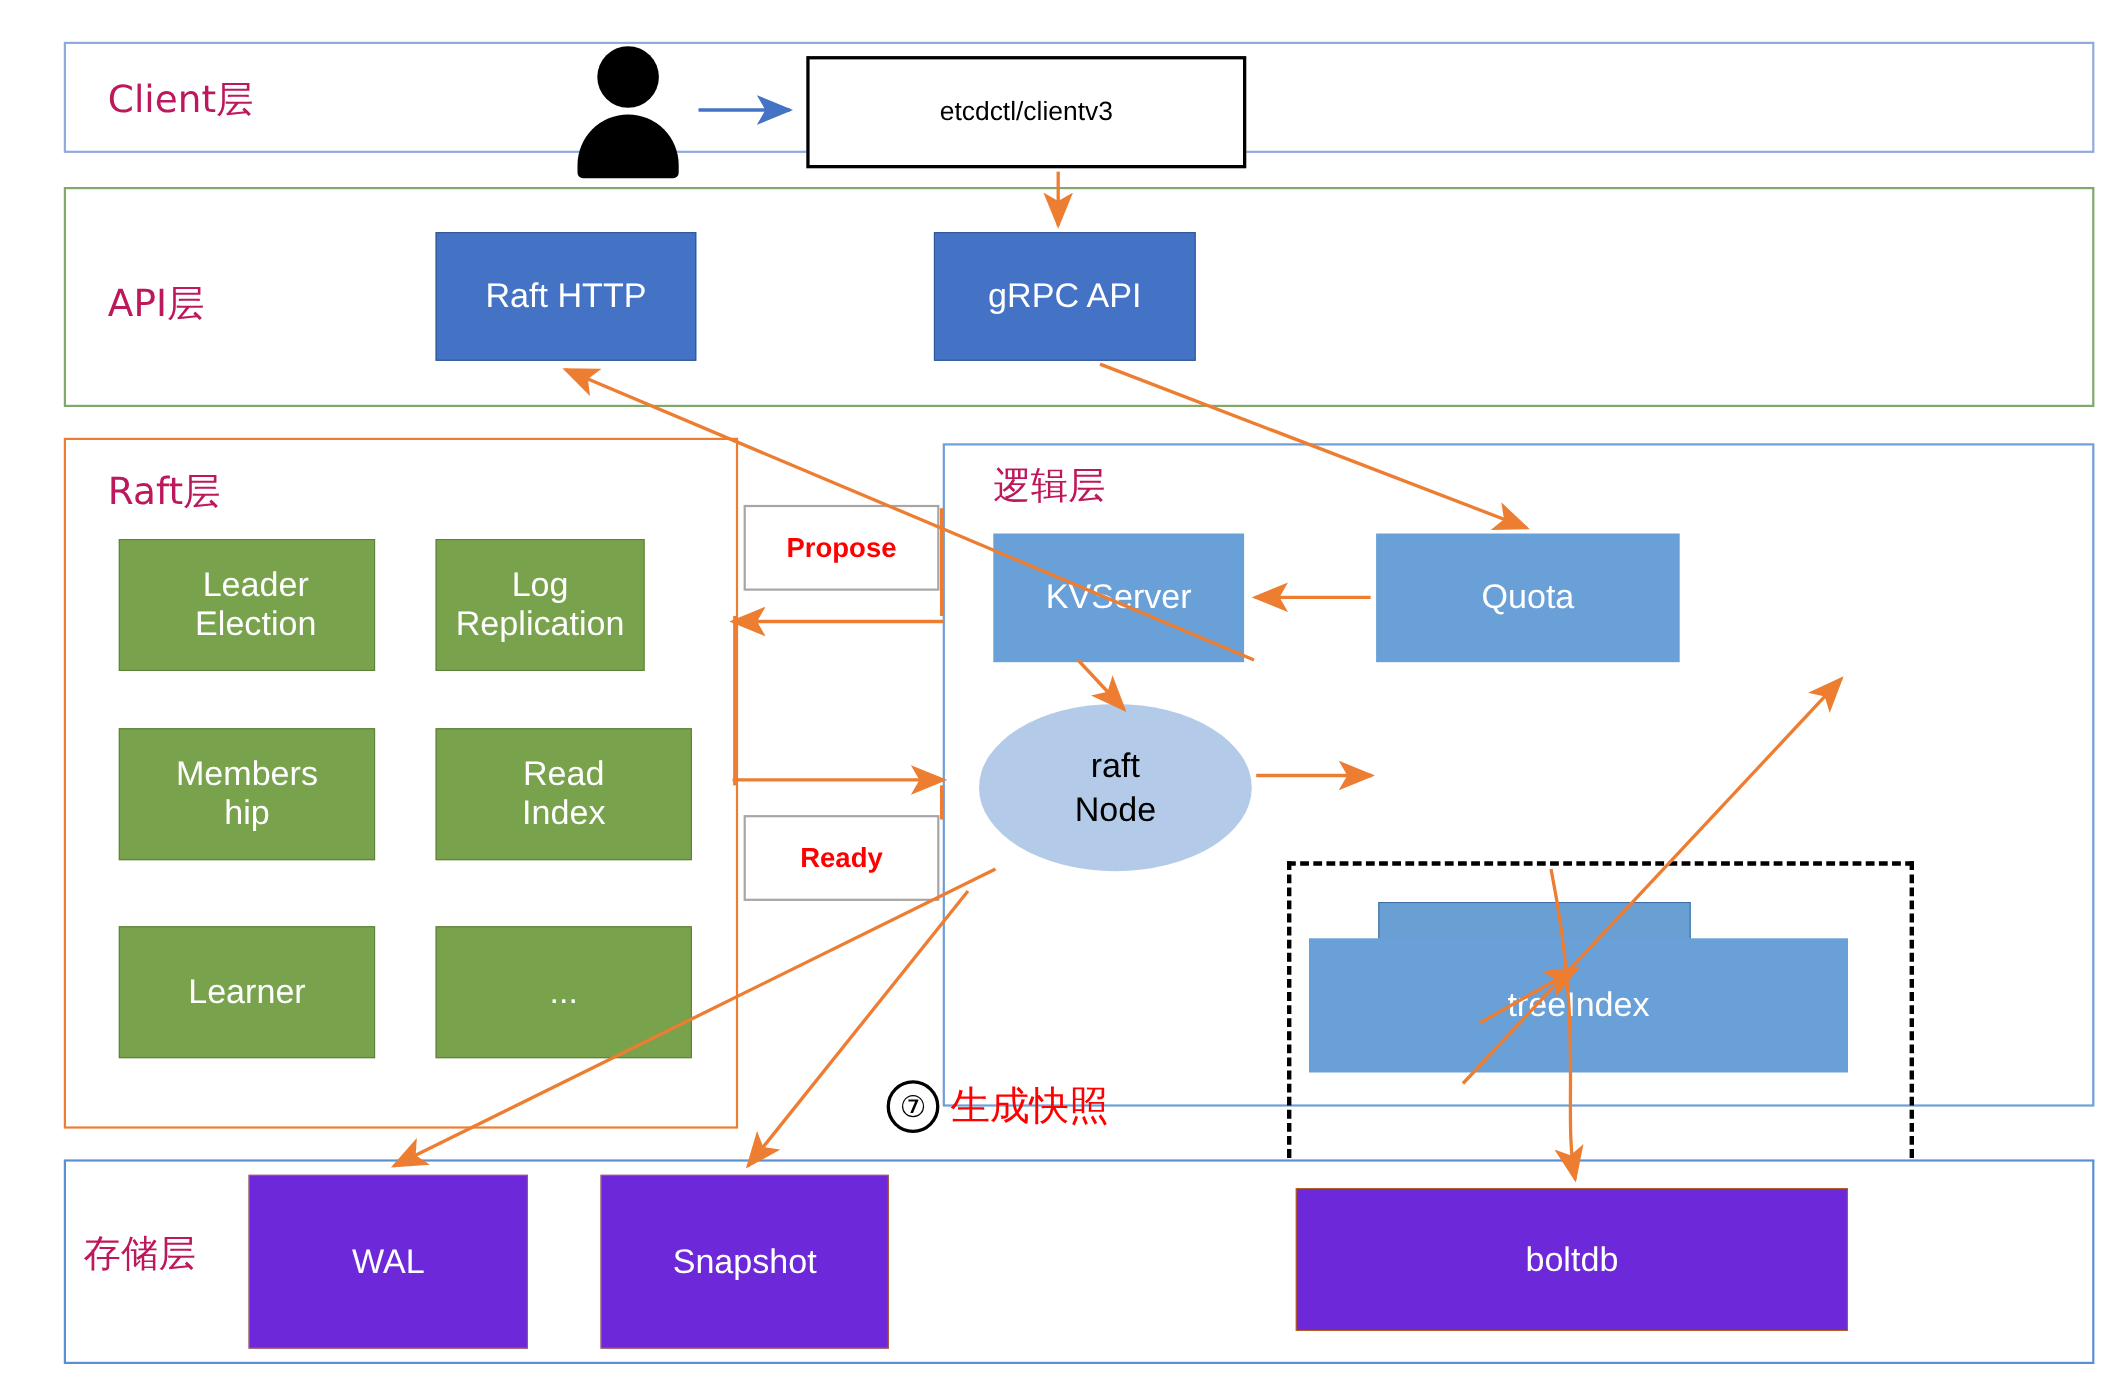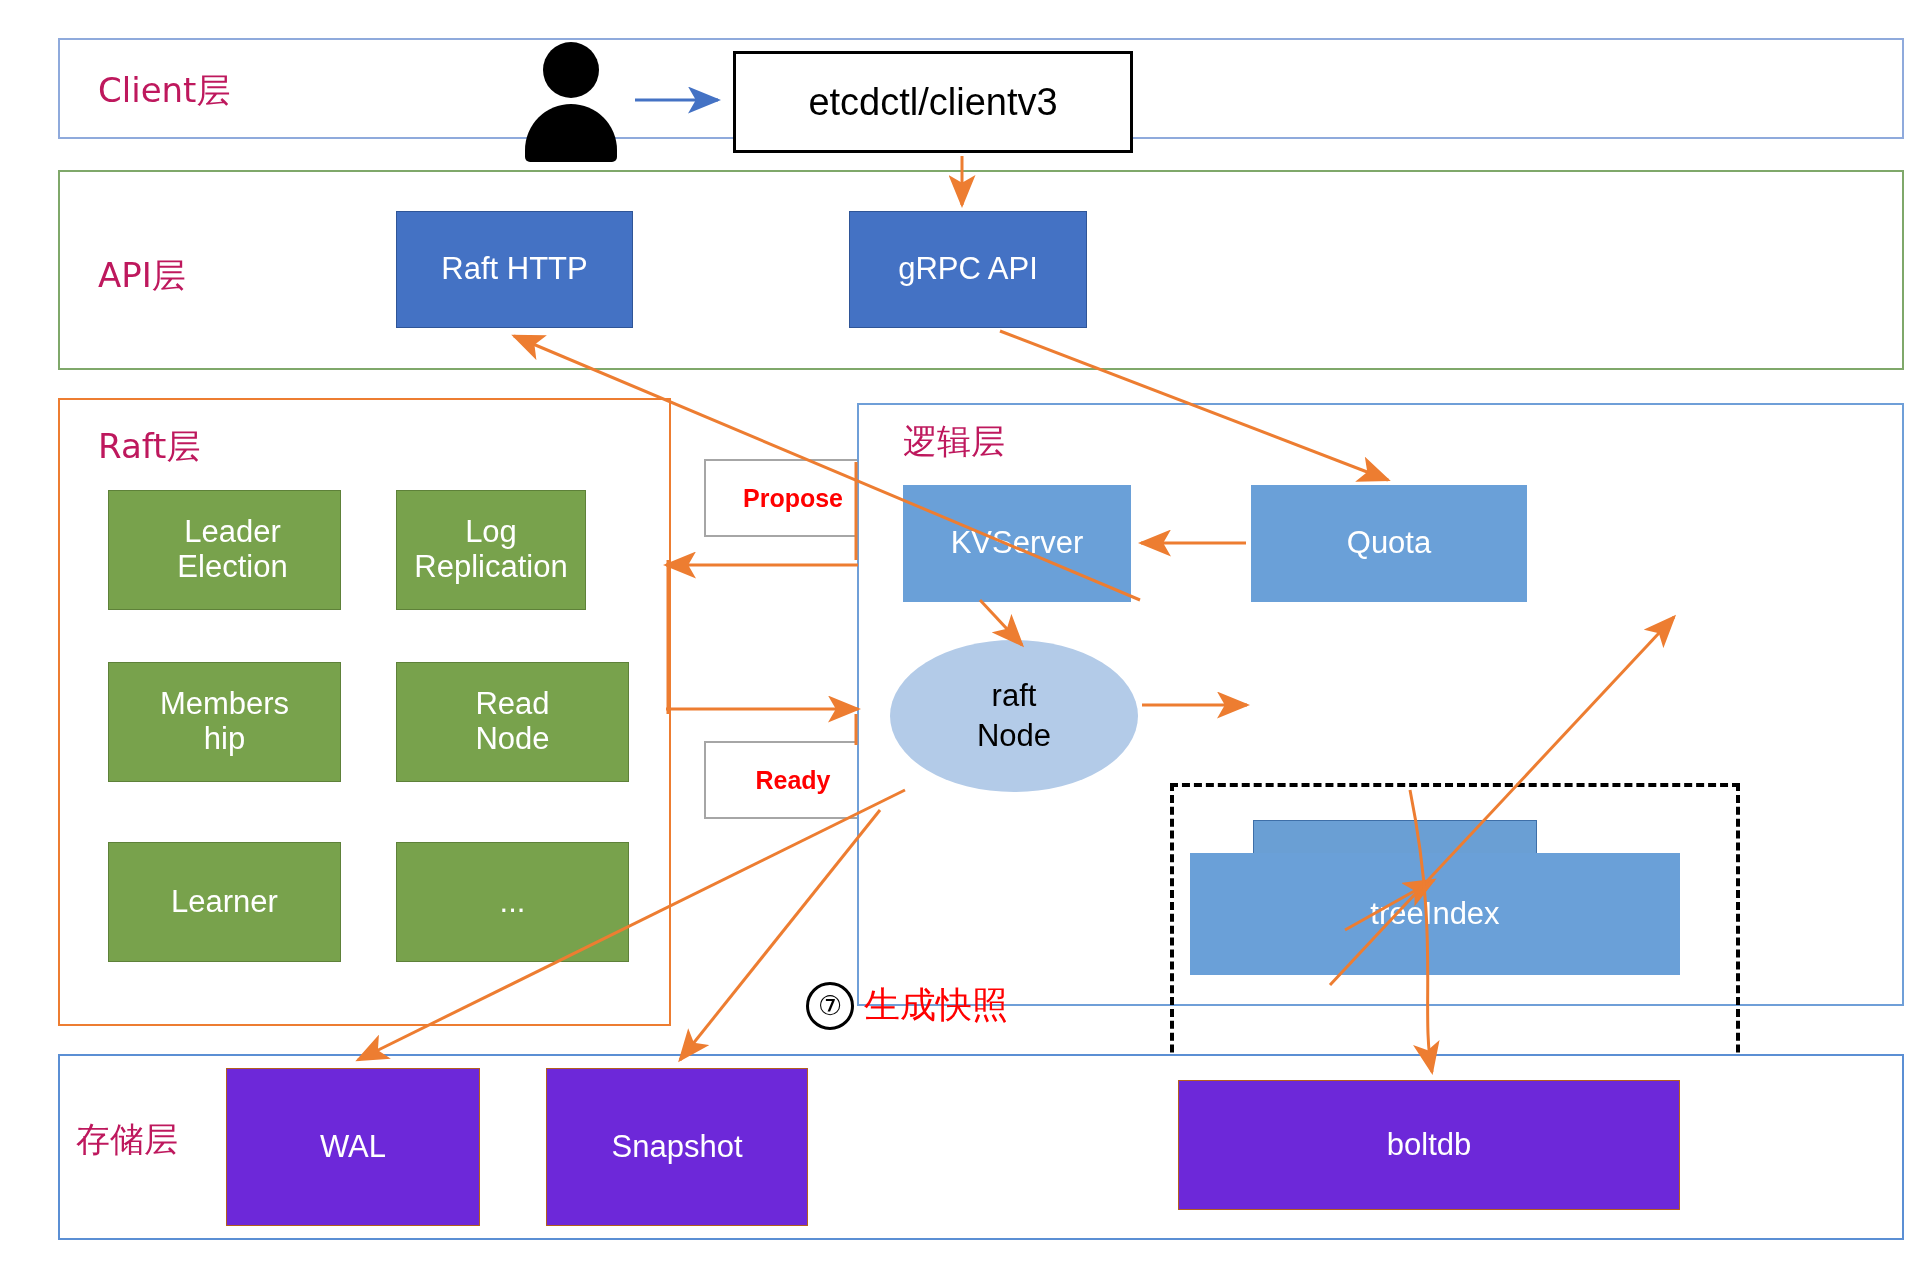--- a/index.html
+++ b/index.html
@@ -19,30 +19,30 @@
 
   
   .nodebox{position:absolute;box-sizing:border-box;display:flex;align-items:center;
     justify-content:center;text-align:center;color:#ffffff;font-size:31px;line-height:1.12;
     font-family:"Liberation Sans","DejaVu Sans",sans-serif;}
   .n-blue-dark{background:#4472c4;border:1.5px solid #2f5597;}
   .n-blue-med{background:#6aa0d8;}
   .n-blue-med-b{background:#6a9fd4;border:1.5px solid #3e6fa8;}
   .n-green{background:#78a24c;border:1.5px solid #5e8139;}
   .n-orange{background:#6d28d9;border:1.5px solid #b45e1e;}
-  .n-white{background:#ffffff;border:3px solid #000000;color:#000000;font-size:38px;}
+  .n-white{background:#ffffff;border:3px solid #000000;color:#000000;font-size:24px;}
 
   .ellipse{position:absolute;background:#b3cbe8;border-radius:50%;
     display:flex;align-items:center;justify-content:center;text-align:center;
     color:#000;font-size:31px;line-height:1.3;}
 
   
   .chip{position:absolute;box-sizing:border-box;background:#ffffff;border:2.5px solid #a6a6a6;
     display:flex;align-items:center;justify-content:center;color:#ff0000;font-weight:bold;
-    font-size:25px;font-family:"Liberation Sans","DejaVu Sans",sans-serif;margin-left:28px;}
+    font-size:25px;font-family:"Liberation Sans","DejaVu Sans",sans-serif;}
 
   
   .dashed-group{position:absolute;box-sizing:border-box;border:4px dashed #000000;background:transparent;}
   .mvcc-label{position:absolute;color:#ed7d31;font-size:31px;
     font-family:"Liberation Sans","DejaVu Sans",sans-serif;margin-top:44px;}
 
   
   .anno{position:absolute;display:flex;align-items:center;gap:10px;}
   .anno-num{width:42px;height:42px;border:3px solid #000;border-radius:50%;
     display:flex;align-items:center;justify-content:center;font-size:27px;color:#000;
@@ -82,21 +82,21 @@
   <div class="layer-title" style="left:98px;top:424px;">Raft层</div>
 
   <div class="nodebox n-green" style="left:108px;top:490px;width:233px;height:120px;white-space:pre-line;padding-left:16px;">Leader
 Election</div>
   <div class="nodebox n-green" style="left:396px;top:490px;width:190px;height:120px;white-space:pre-line;">Log
 Replication</div>
 
   <div class="nodebox n-green" style="left:108px;top:662px;width:233px;height:120px;white-space:pre-line;">Members
 hip</div>
   <div class="nodebox n-green" style="left:396px;top:662px;width:233px;height:120px;white-space:pre-line;">Read
-Node</div>
+Index</div>
 
   <div class="nodebox n-green" style="left:108px;top:842px;width:233px;height:120px;">Learner</div>
   <div class="nodebox n-green" style="left:396px;top:842px;width:233px;height:120px;">...</div>
 
   <div class="chip" style="left:676px;top:459px;width:178px;height:78px;">Propose</div>
   <div class="chip" style="left:676px;top:741px;width:178px;height:78px;">Ready</div>
 
   <div class="layer layer-logic" style="left:857px;top:403px;width:1047px;height:603px;"></div>
   <div class="layer-title" style="left:903px;top:419px;">逻辑层</div>
 

